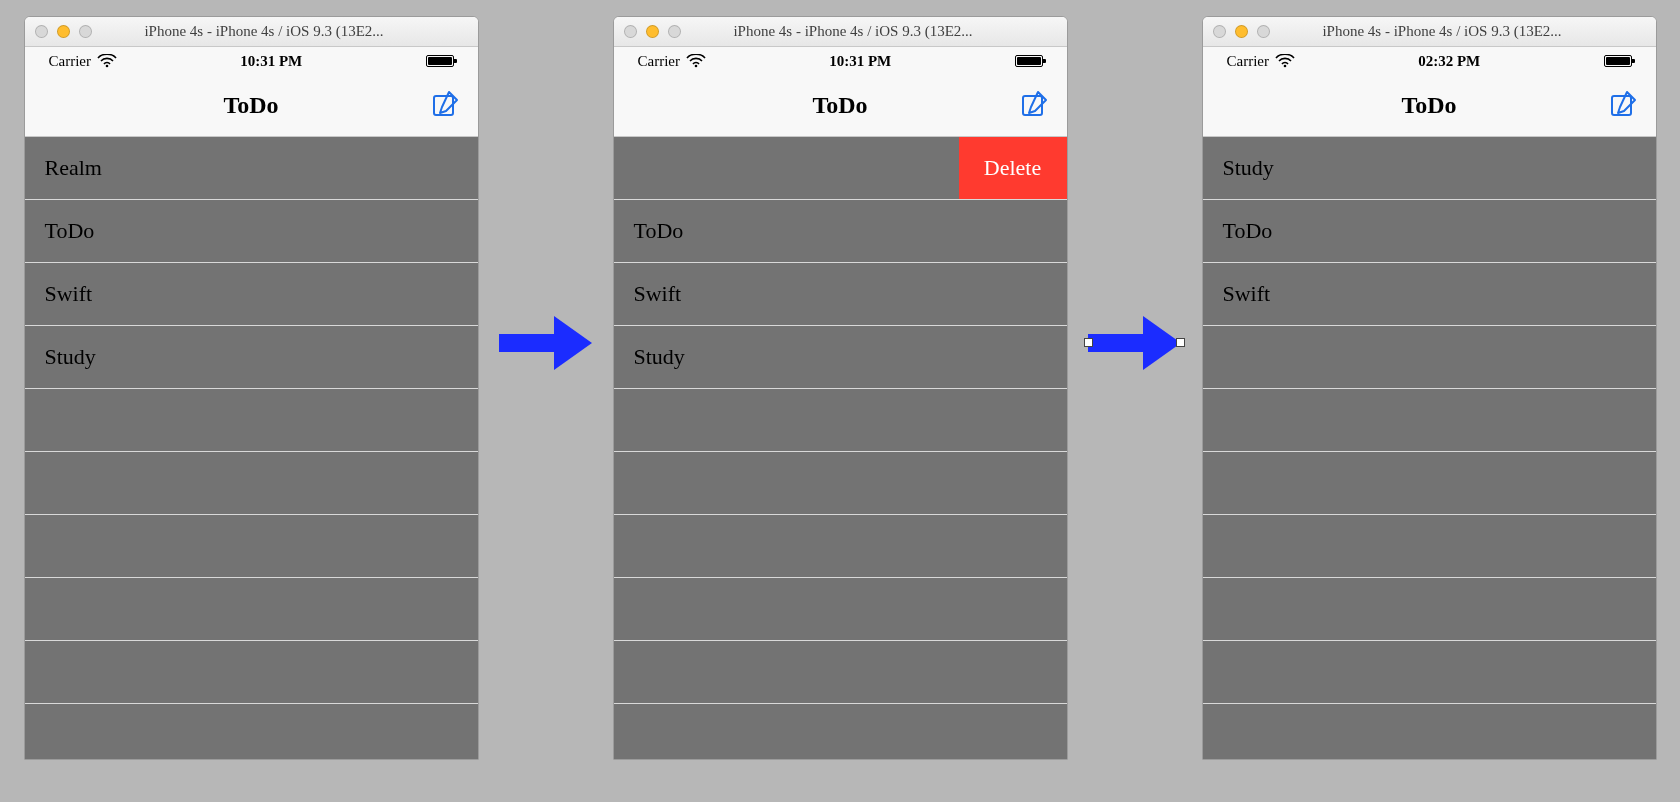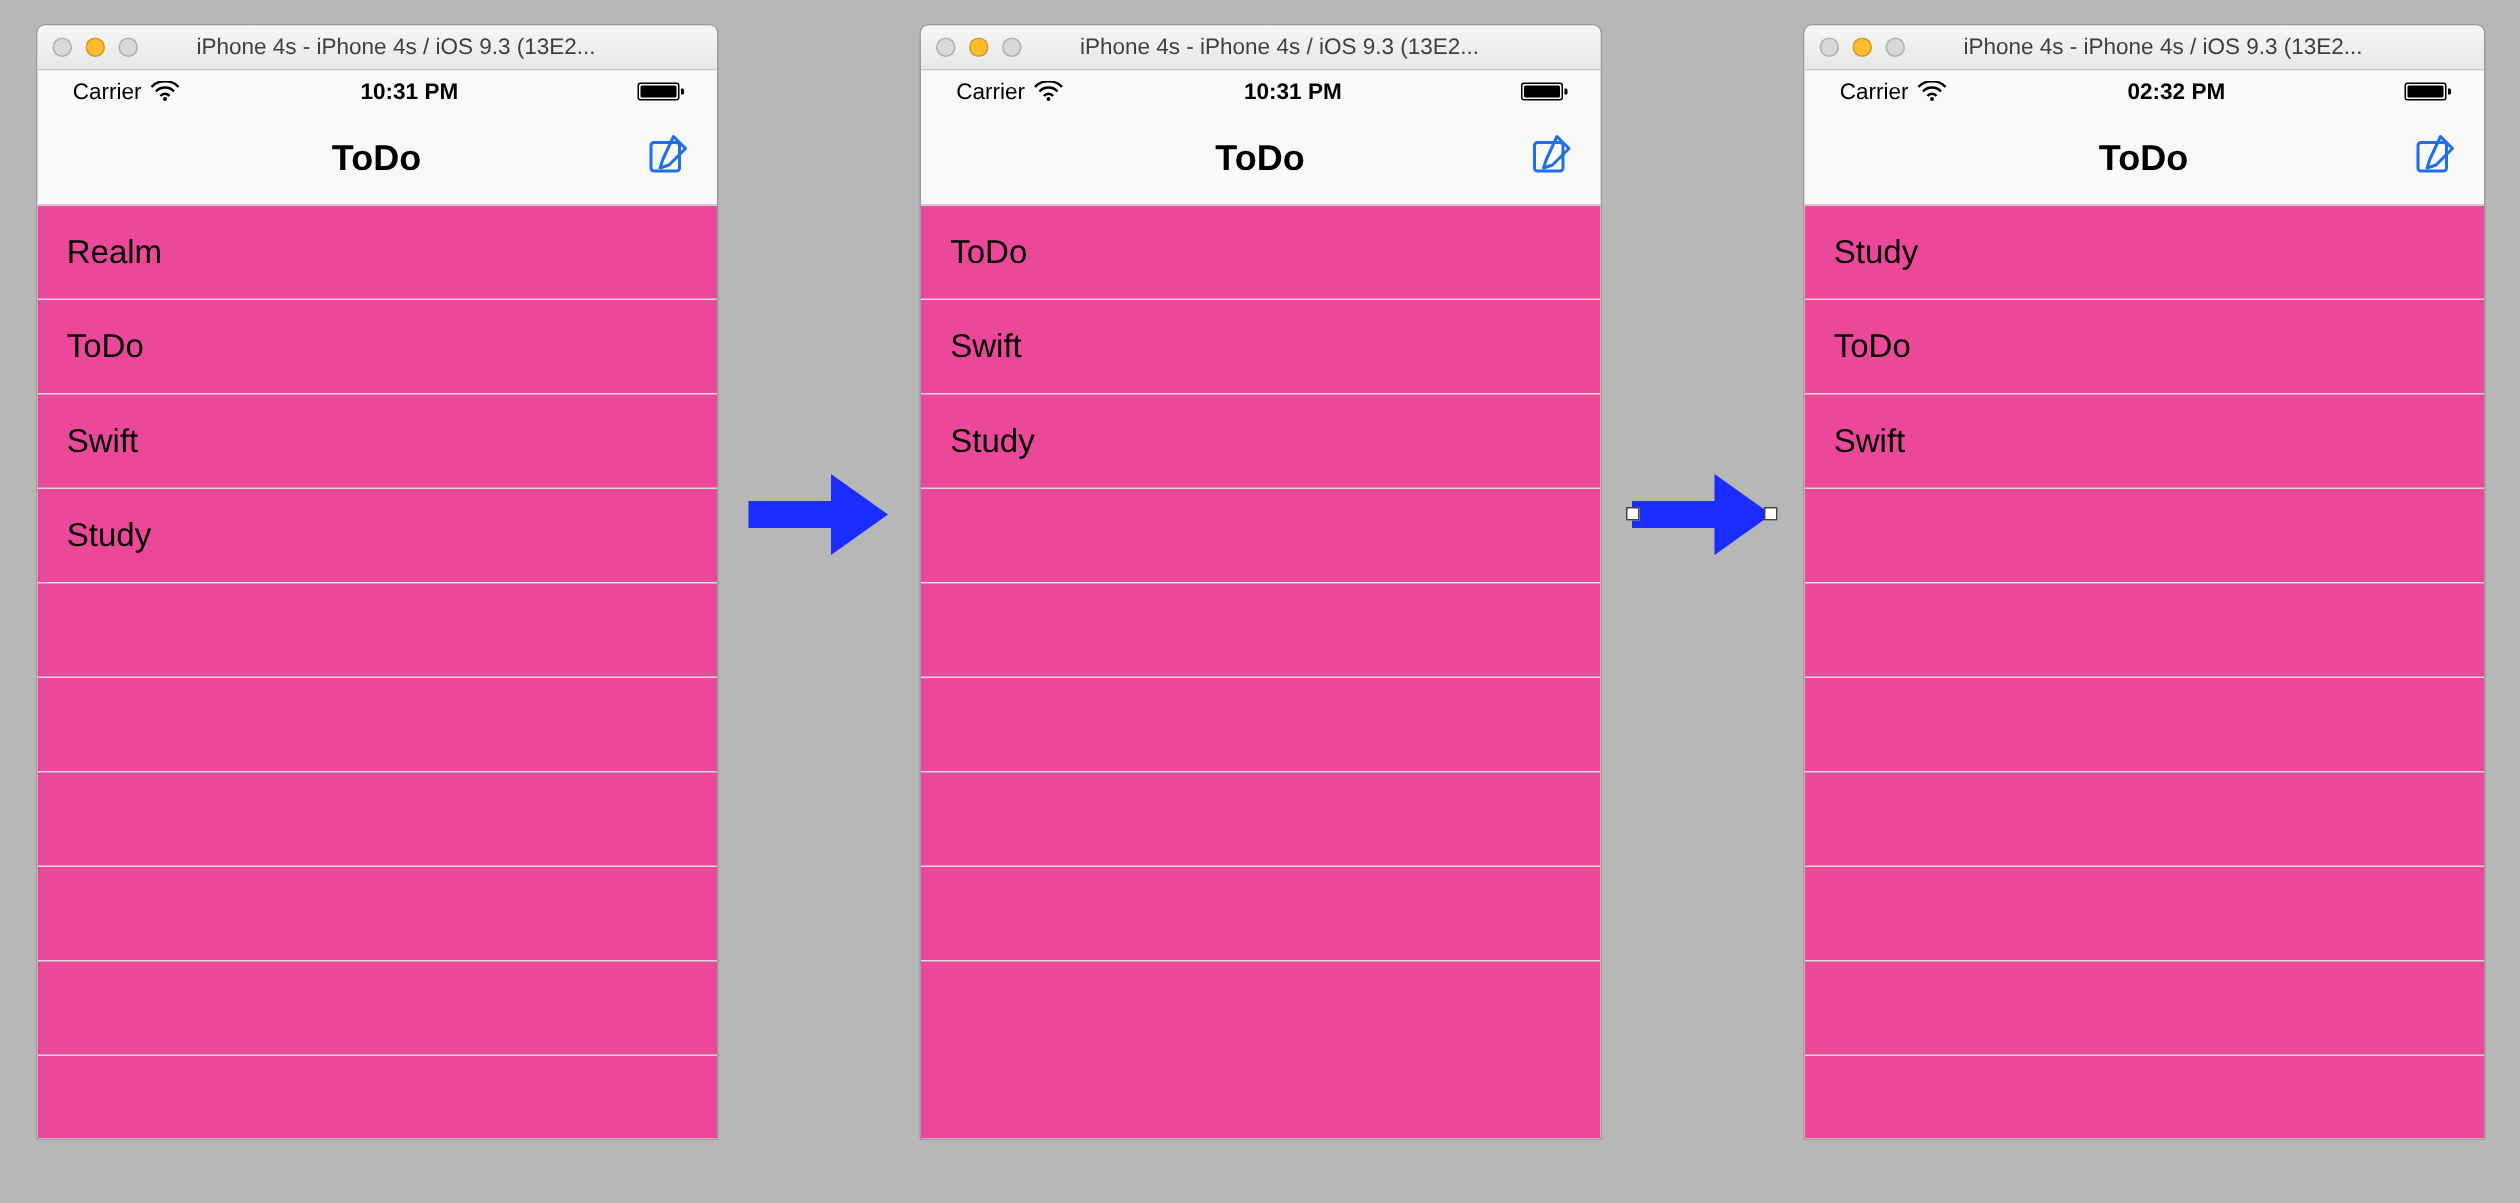--- a/index.html
+++ b/index.html
@@ -10,20 +10,21 @@
     height: 802px;
     overflow: hidden;
     padding-top: 16px;
   }
   .stage {
     display: flex;
     align-items: flex-start;
     justify-content: center;
     gap: 12px;
     height: 100%;
+    font-family: Liberation Serif, serif;
   }
   .sim {
     width: 455px;
     background: #fff;
     border: 1px solid #9b9b9b;
     border-radius: 6px 6px 0 0;
     overflow: hidden;
     margin: 0 8px;
     display: flex;
     flex-direction: column;
@@ -100,21 +101,21 @@
     right: 14px;
     top: 50%;
     transform: translateY(-50%);
     width: 36px; height: 36px;
     display: flex; align-items: center; justify-content: center;
     cursor: pointer;
   }
   
   .list {
     flex: 1;
-    background: #ec4899;
+    background: #737373;
     overflow: hidden;
     text-align: right;
   }
   .row {
     height: 63px;
     border-bottom: 1px solid #d9d9d9;
     display: flex;
     align-items: center;
     position: relative;
   }
@@ -261,20 +262,23 @@
       <div class="navbar">
         <div class="nav-title">ToDo</div>
         <div class="compose-btn">
           <span><svg width="30" height="30" viewBox="0 0 30 30">
               <rect x="3" y="7" width="19" height="19" rx="2" ry="2" fill="none" stroke="#1f6fe8" stroke-width="2"></rect>
               <path d="M18 3 L26 11 L15 22 L9 24 L11 18 Z" fill="none" stroke="#1f6fe8" stroke-width="2" stroke-linejoin="round"></path>
             </svg></span>
         </div>
       </div>
       <div class="list">
+        <div class="row empty">
+          <div class="swipe-action">Delete</div>
+        </div>
         <div class="row">
           <span class="row-label">ToDo</span>
         </div>
         <div class="row">
           <span class="row-label">Swift</span>
         </div>
         <div class="row">
           <span class="row-label">Study</span>
         </div>
         <div class="row empty"></div>

